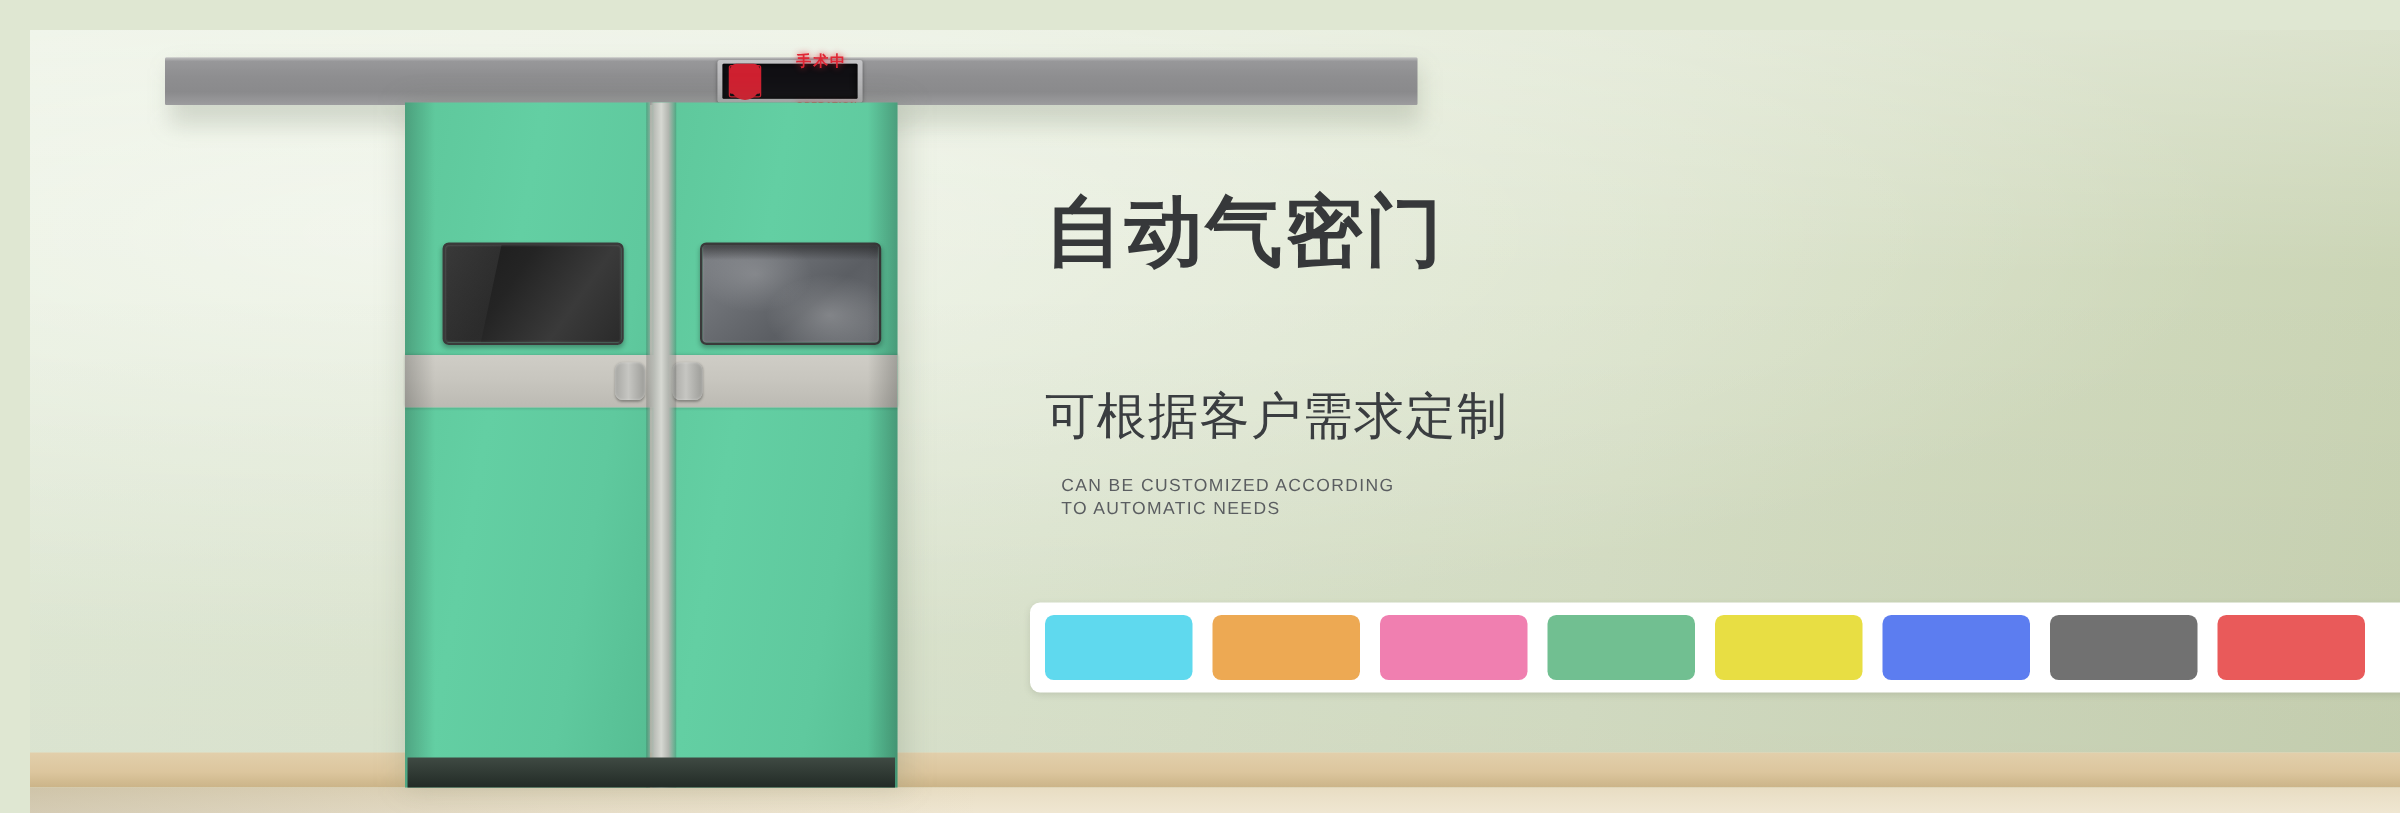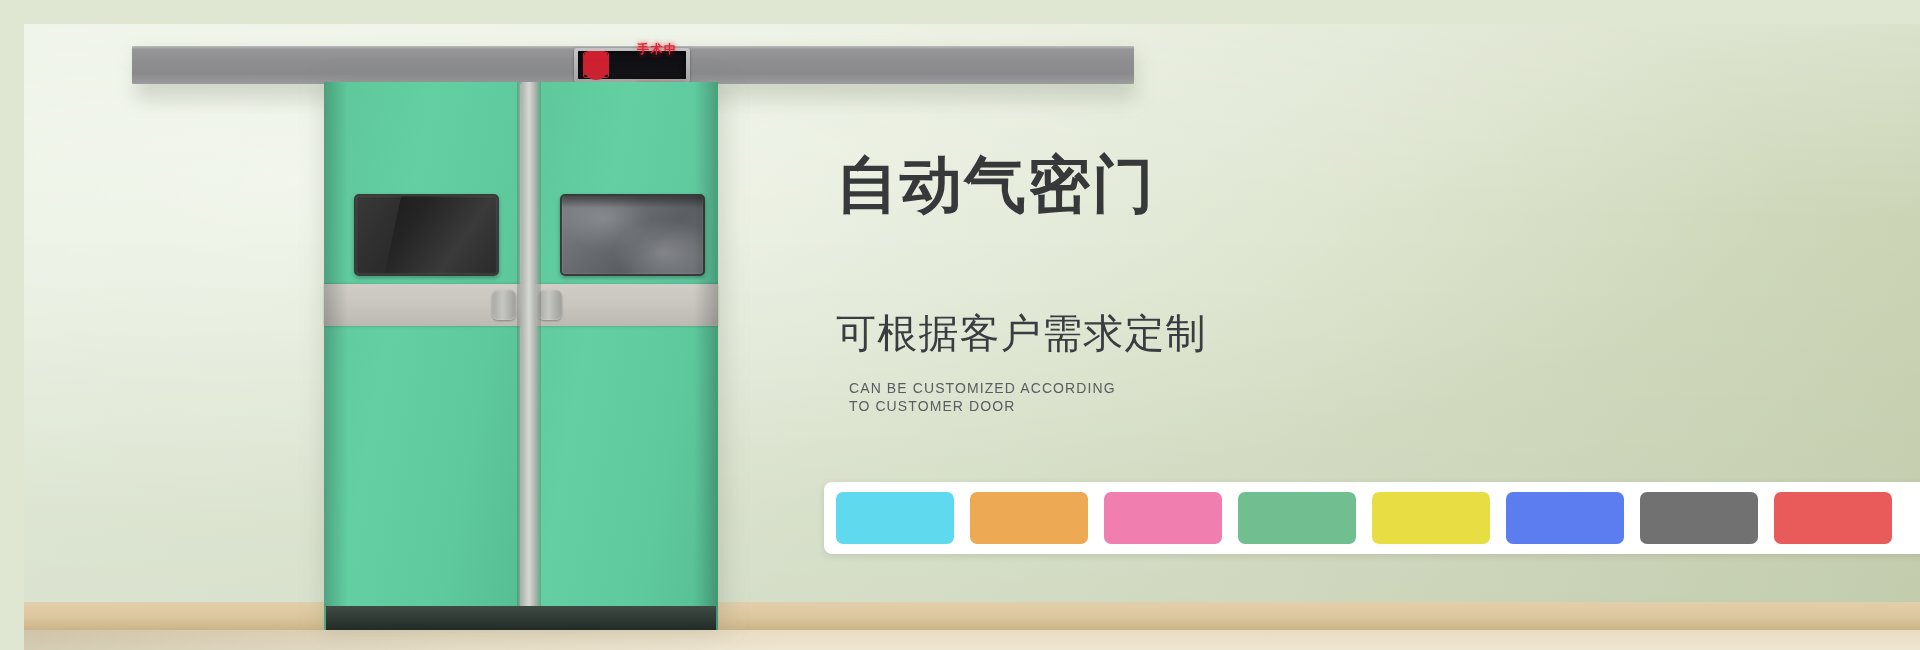--- a/index.html
+++ b/index.html
@@ -249,21 +249,21 @@
     <div class="door-edge-l"></div>
     <div class="door-edge-r"></div>
     <div class="door-bottom"></div>
   </div>
 
   <div class="panel">
     <div class="title-cn">自动气密门</div>
     <div class="sub-cn">可根据客户需求定制</div>
     <div class="sub-en">
       <span>CAN BE CUSTOMIZED ACCORDING</span><br>
-      <span>TO CUSTOMER DOOR</span>
+      <span>TO AUTOMATIC NEEDS</span>
     </div>
 
     <div class="swatch-bar">
         <div class="swatch" style="background: rgb(95, 217, 238);"></div>
         <div class="swatch" style="background: rgb(237, 169, 83);"></div>
         <div class="swatch" style="background: rgb(240, 127, 176);"></div>
         <div class="swatch" style="background: rgb(113, 191, 145);"></div>
         <div class="swatch" style="background: rgb(232, 222, 67);"></div>
         <div class="swatch" style="background: rgb(92, 125, 240);"></div>
         <div class="swatch" style="background: rgb(113, 113, 113);"></div>

